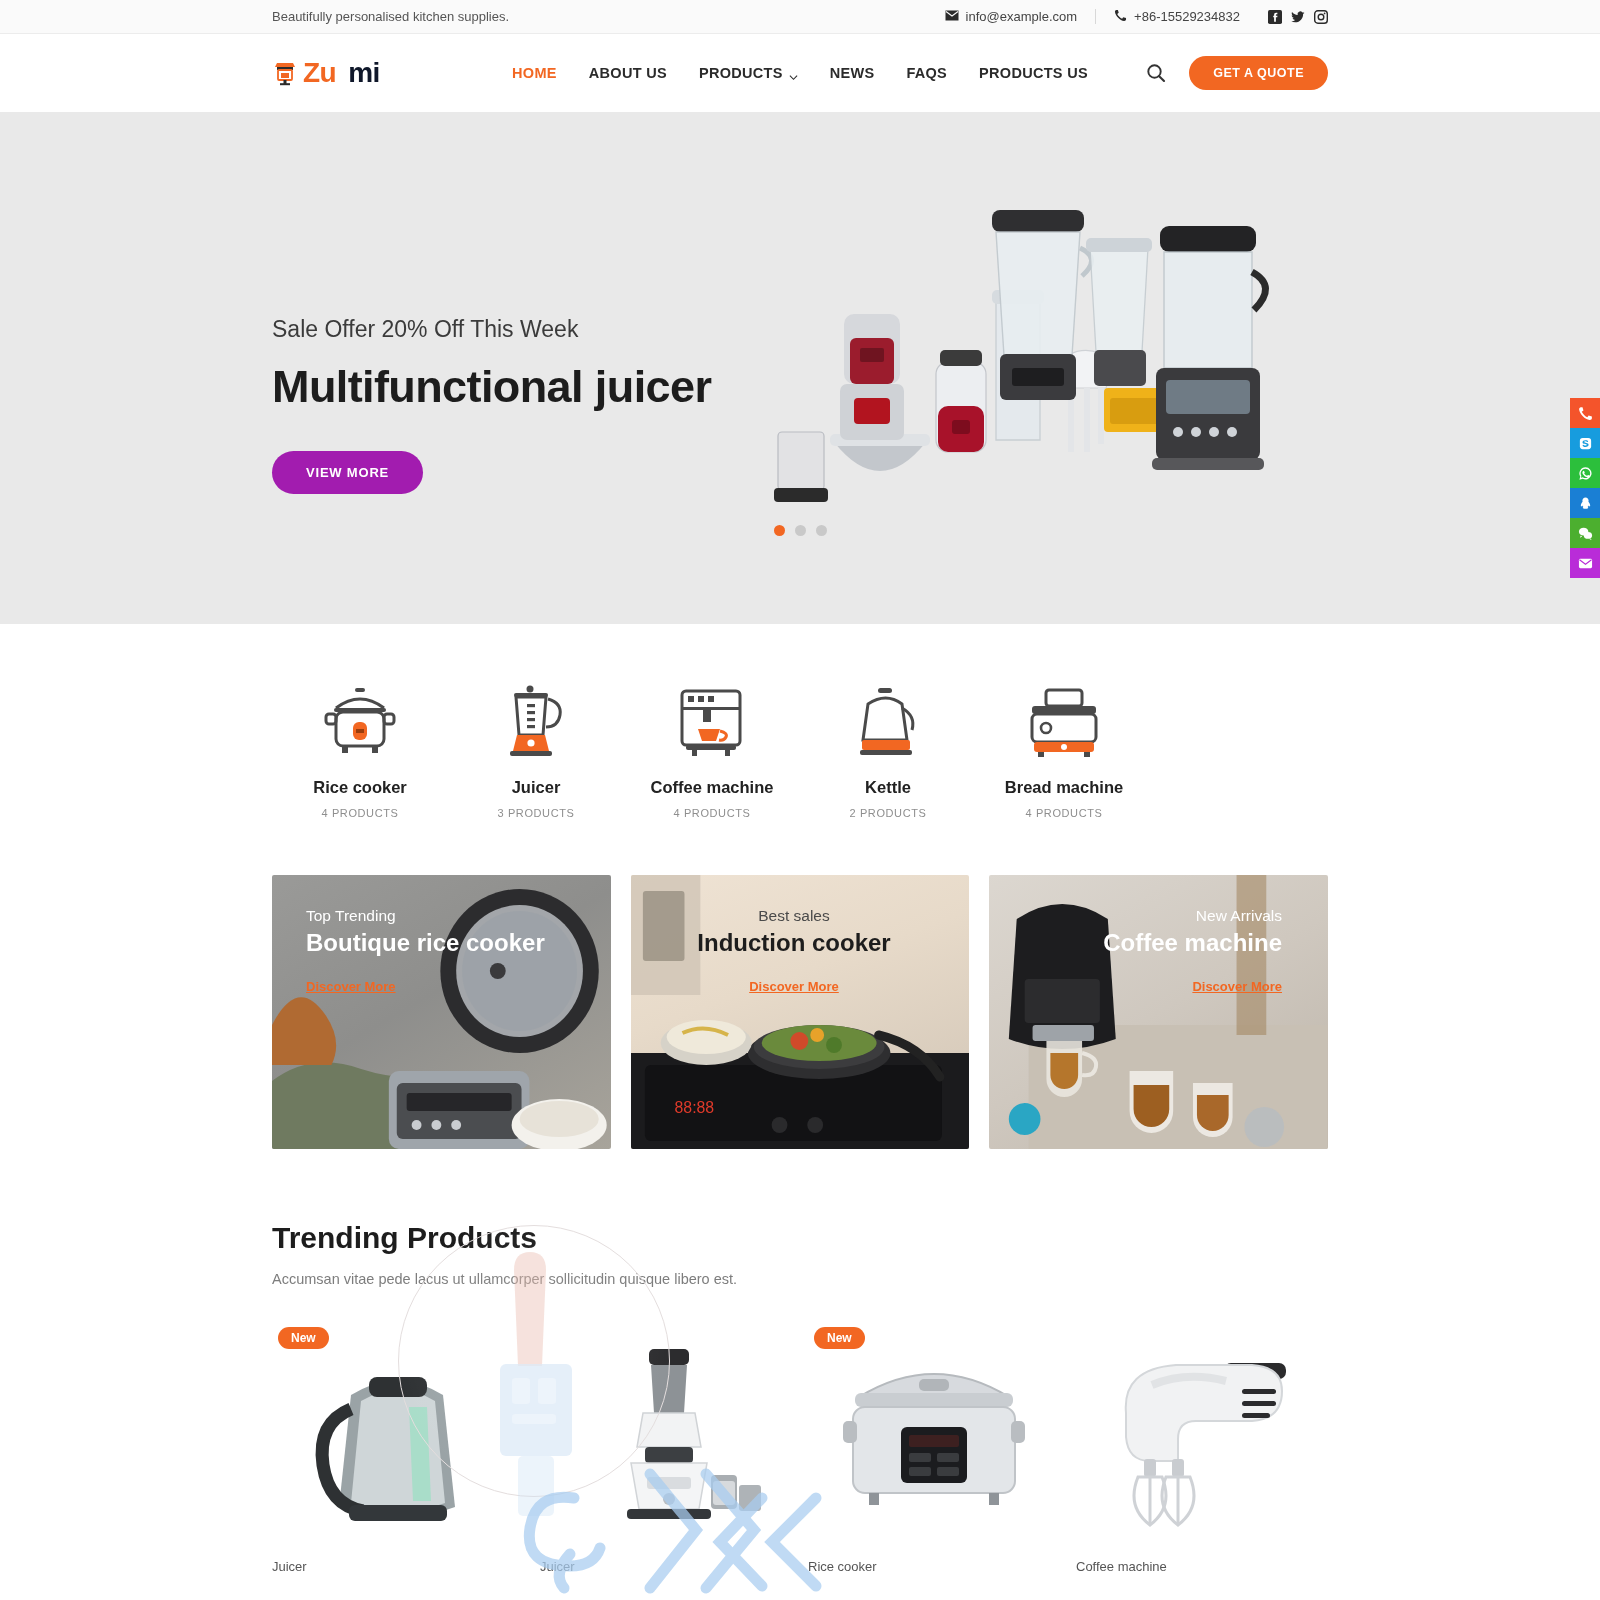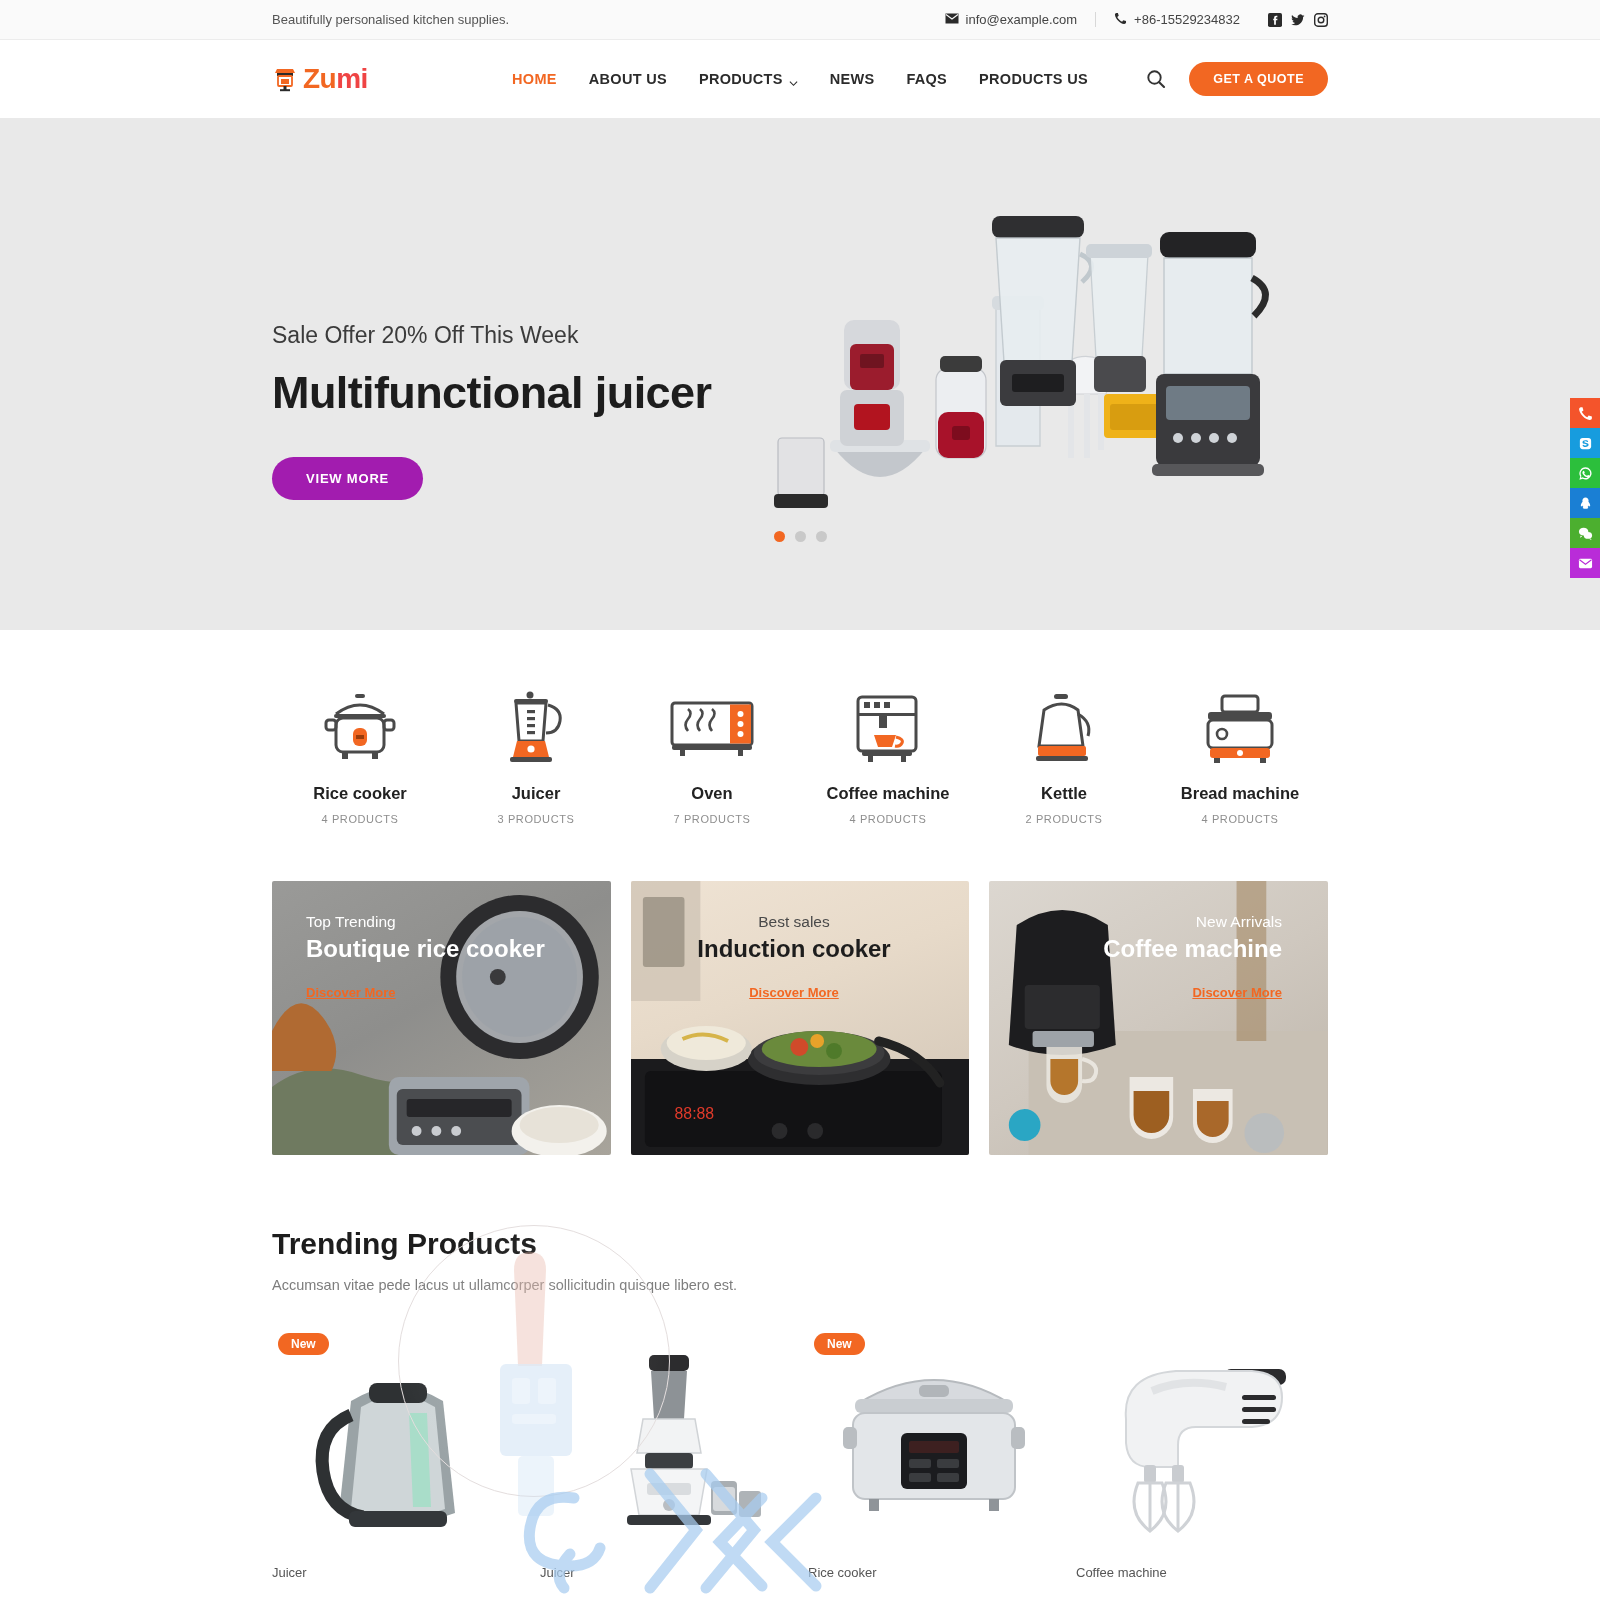--- a/index.html
+++ b/index.html
@@ -7,21 +7,21 @@
     width: 1600px; height: 1600px;
     font-family: "Liberation Sans", sans-serif;
     background: #ffffff;
     overflow: hidden;
     color: #222;
   }
   .page { position: relative; width: 1600px; height: 1600px; }
 
   
   .topbar {
-    height: 40px;
+    height: 34px;
     background: #fafafa;
     border-bottom: 1px solid #ececec;
     display: flex; align-items: center;
     padding: 0 272px;
     font-size: 13px; color: #555;
   }
   .topbar-tag { flex: 0 0 auto; }
   .topbar-right { margin-left: auto; display: flex; align-items: center; gap: 0; }
   .tb-item { display: flex; align-items: center; gap: 7px; font-size: 13px; color: #444; }
   .tb-sep { width: 1px; height: 15px; background: #d8d8d8; margin: 0 18px; }
@@ -36,21 +36,21 @@
   .header {
     height: 78px; background: #fff;
     display: flex; align-items: center;
     padding: 0 272px;
     position: relative;
   }
   .logo { display: flex; align-items: center; gap: 5px; }
   .logo-mark { width: 26px; height: 26px; }
   .logo-text { font-size: 28px; font-weight: 700; letter-spacing: -0.5px; }
   .logo-text .a { color: #f26722; }
-  .logo-text .b { color: #ef4444; }
+  .logo-text .b { color: #0f172a; padding-left: 12px; }
 
   .nav {
     position: absolute; left: 0; right: 0;
     display: flex; justify-content: center; align-items: center;
     gap: 0; pointer-events: none;
   }
   .nav-inner { display: flex; align-items: center; gap: 0; pointer-events: auto; }
   .nav-item {
     font-size: 14.5px; font-weight: 600; color: #2b2b2b;
     letter-spacing: .3px; padding: 0 16px;
@@ -369,39 +369,20 @@
           <rect x="23" y="40" width="8" height="3.2" fill="#4a4a4a"></rect>
           <path d="M13 50 h28 l4 16 h-36 z" fill="#f26722"></path>
           <circle cx="27" cy="58" r="3.6" fill="#fff"></circle>
           <rect x="6" y="66" width="42" height="5" rx="2" fill="#4a4a4a"></rect>
         </svg>
       </div>
       <div class="cat-name">Juicer</div>
       <div class="cat-count">3 PRODUCTS</div>
     </div>
 
-    <div class="cat">
-      <div class="cat-ico">
-        <svg width="84" height="64" viewBox="0 0 84 64">
-          <rect x="2" y="6" width="80" height="42" rx="3" fill="none" stroke="#4a4a4a" stroke-width="3"></rect>
-          <rect x="60" y="7.5" width="21" height="39" fill="#f26722"></rect>
-          <circle cx="70.5" cy="17" r="3" fill="#fff"></circle>
-          <circle cx="70.5" cy="27" r="3" fill="#fff"></circle>
-          <circle cx="70.5" cy="37" r="3" fill="#fff"></circle>
-          <path d="M18 34 q-5 -6 0 -12 q5 -6 0 -10" fill="none" stroke="#4a4a4a" stroke-width="2.6"></path>
-          <path d="M30 34 q-5 -6 0 -12 q5 -6 0 -10" fill="none" stroke="#4a4a4a" stroke-width="2.6"></path>
-          <path d="M42 34 q-5 -6 0 -12 q5 -6 0 -10" fill="none" stroke="#4a4a4a" stroke-width="2.6"></path>
-          <rect x="2" y="48" width="80" height="5" rx="2" fill="#4a4a4a"></rect>
-          <rect x="10" y="53" width="5" height="6" fill="#4a4a4a"></rect>
-          <rect x="68" y="53" width="5" height="6" fill="#4a4a4a"></rect>
-        </svg>
-      </div>
-      <div class="cat-name">Oven</div>
-      <div class="cat-count">7 PRODUCTS</div>
-    </div>
 
     <div class="cat">
       <div class="cat-ico">
         <svg width="72" height="72" viewBox="0 0 72 72">
           <rect x="6" y="4" width="58" height="54" rx="4" fill="none" stroke="#4a4a4a" stroke-width="3"></rect>
           <rect x="12" y="9" width="6" height="6" fill="#4a4a4a"></rect>
           <rect x="22" y="9" width="6" height="6" fill="#4a4a4a"></rect>
           <rect x="32" y="9" width="6" height="6" fill="#4a4a4a"></rect>
           <rect x="6" y="20" width="58" height="3" fill="#4a4a4a"></rect>
           <rect x="27" y="23" width="8" height="12" fill="#4a4a4a"></rect>

